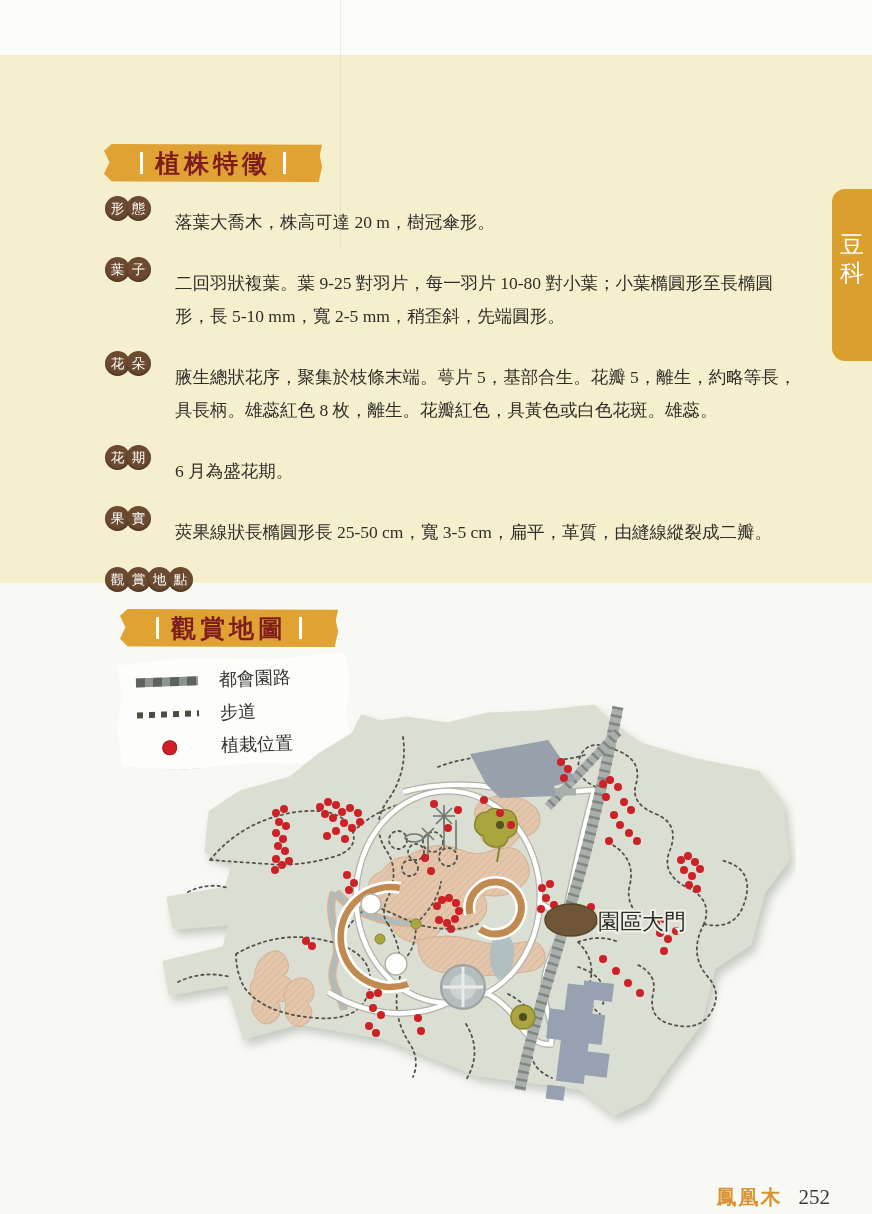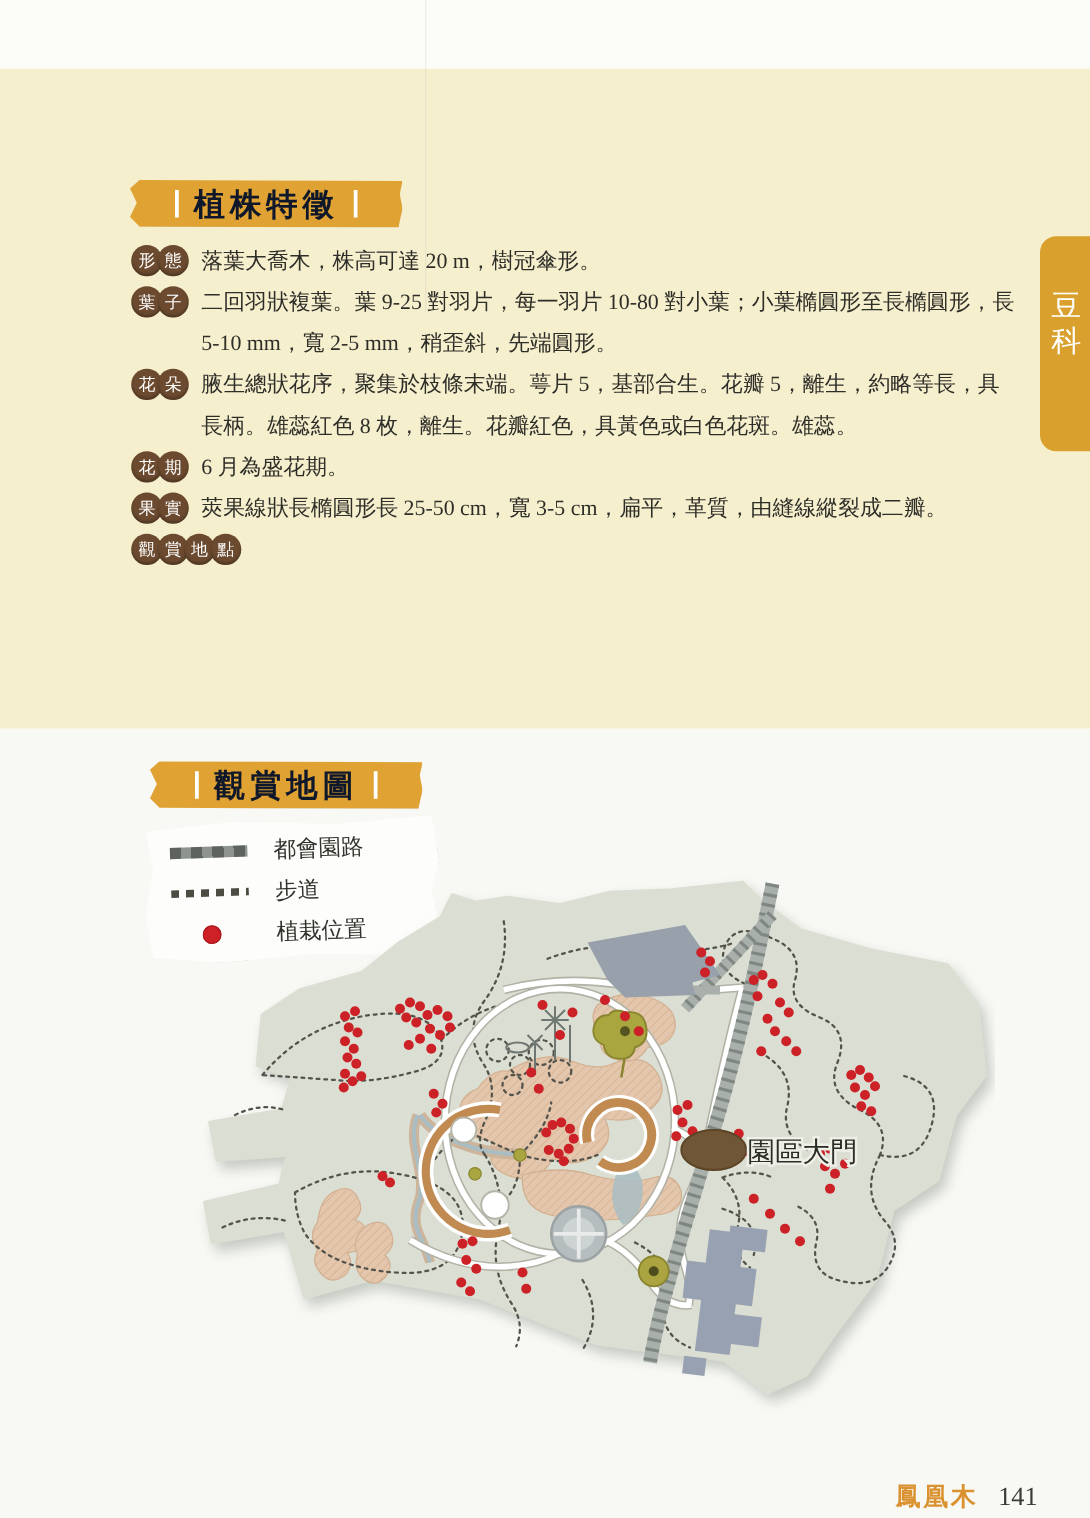--- a/index.html
+++ b/index.html
@@ -19,21 +19,21 @@
     background:#f8f8f4;
   }
   .scan-line{
     position:absolute;left:340px;top:0;width:1px;height:250px;
     background:#c9c9bd;opacity:.3;
   }
   
   .banner{
     position:absolute;height:38px;background:#dfa233;
     display:flex;align-items:center;justify-content:center;gap:12px;
-    color:#0f172a;font-weight:bold;font-size:25px;letter-spacing:4px;
+    color:#7f1d1d;font-weight:bold;font-size:25px;letter-spacing:4px;
     font-family:"Liberation Sans","DejaVu Sans",sans-serif;
     clip-path:polygon(0% 18%,3.5% 0%,100% 2%,99% 30%,100% 60%,98.5% 100%,3.5% 98%,0% 78%,2.5% 48%);
     box-shadow:2px 3px 4px rgba(120,110,70,.35);
   }
   .banner .bar{width:3px;height:22px;background:#fff;}
   #banner-traits{left:104px;top:144px;width:218px;}
   #banner-map{left:120px;top:609px;width:218px;}
   
   .family-tab{
     position:absolute;right:0;top:189px;width:40px;height:172px;
@@ -50,21 +50,21 @@
     font-size:17.5px;line-height:33px;
   }
   .frow{display:flex;align-items:flex-start;}
   .badges{display:flex;flex-shrink:0;margin-right:14px;padding-top:4px;}
   .bchar{
     width:25px;height:25px;border-radius:50%;background:#6b4a2f;
     color:#fff;font-size:13.5px;line-height:25px;text-align:center;
     margin-right:-4px;box-shadow:inset 0 -2px 2px rgba(0,0,0,.25);
     font-family:"Liberation Sans","DejaVu Sans",sans-serif;
   }
-  .ftext{flex:1;margin:0;}
+  .ftext{flex:1;margin:14px;}
   
   .legend-card{
     position:absolute;left:116px;top:656px;width:236px;height:112px;
     background:#fdfdfb;transform:rotate(-2deg);
     box-shadow:3px 5px 7px rgba(110,110,100,.4);
     clip-path:polygon(1% 5%,30% 0%,66% 4%,98% 0%,100% 32%,97% 55%,100% 83%,95% 100%,58% 96%,26% 100%,2% 95%,0% 64%,3% 33%);
     display:flex;flex-direction:column;justify-content:center;gap:9px;
     padding:8px 0 8px 20px;box-sizing:border-box;
   }
   .lrow{display:flex;align-items:center;gap:20px;font-size:18px;color:#33332d;}
@@ -403,14 +403,14 @@
 
   <g>
     <ellipse cx="423" cy="228" rx="26" ry="16" fill="#6e5636" stroke="#5c4527" stroke-width="1.5"></ellipse>
     <text x="450" y="237" font-size="22" fill="#2c2c26" style="paint-order:stroke;stroke:#eef0e8;stroke-width:4px;font-family:'Liberation Serif','DejaVu Serif',serif">園區大門</text>
   </g>
 </svg>
 </div>
 
 <div class="footer">
   <span class="ftitle">鳳凰木</span>
-  <span class="fpage">141</span>
+  <span class="fpage">252</span>
 </div>
 
 </body></html>

